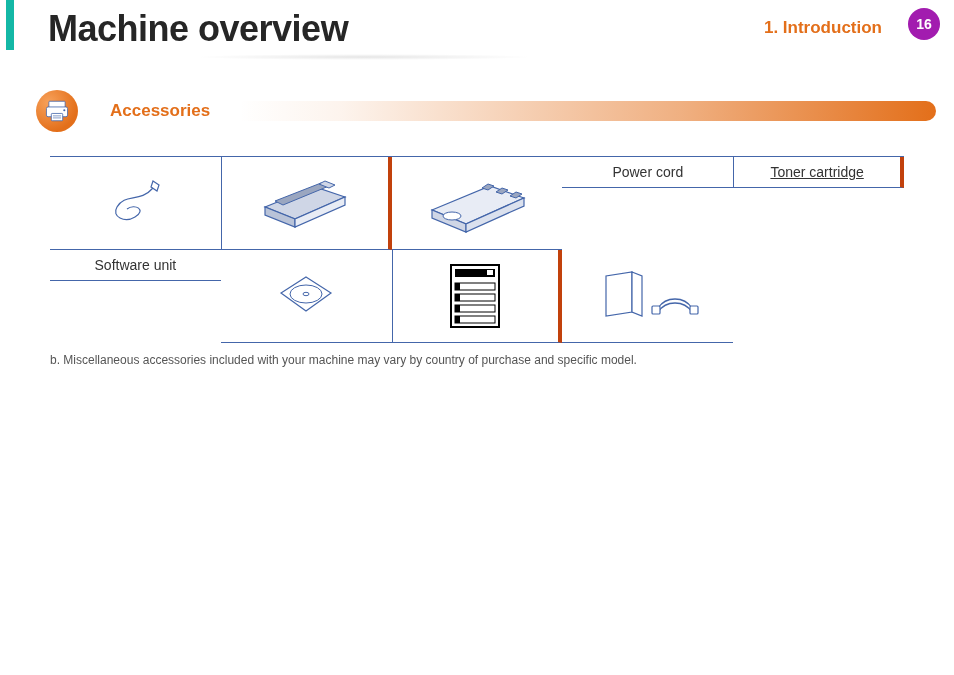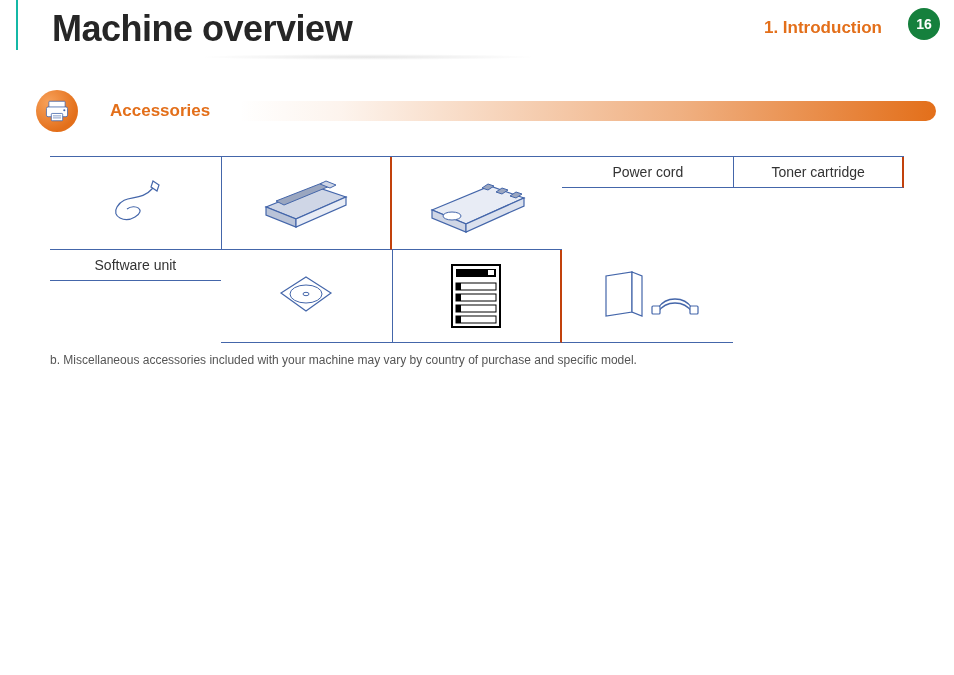--- a/index.html
+++ b/index.html
@@ -11,22 +11,22 @@
     font-family: "Segoe UI", "Helvetica Neue", Arial, sans-serif;
     color: #222;
     position: relative;
     overflow: hidden;
   }
 
   
   .header {
     position: relative;
     padding: 8px 8px 0 34px;
-    border-left: 2px solid #14b8a6;
-    margin-left: 16px;
+    border-left: 8px solid #14b8a6;
+    margin-left: 6px;
   }
   .page-title {
     font-size: 36px;
     font-weight: 700;
     color: #262626;
     margin: 0;
     letter-spacing: -0.5px;
   }
   .breadcrumb {
     position: absolute;
@@ -36,21 +36,21 @@
     font-weight: 700;
     color: #e36f1a;
   }
   .page-number-badge {
     position: absolute;
     top: 8px;
     right: 14px;
     width: 32px;
     height: 32px;
     border-radius: 50%;
-    background: #15803d;
+    background: #a21caf;
     color: #fff;
     font-size: 14px;
     font-weight: 700;
     display: flex;
     align-items: center;
     justify-content: center;
   }
   .title-shadow {
     position: absolute;
     top: 54px;
@@ -106,21 +106,21 @@
     text-align: right;
   }
   .cell {
     border-bottom: 1px solid #4466aa;
     display: flex;
     flex-direction: column;
     align-items: center;
     justify-content: flex-end;
     position: relative;
   }
-  .cell.mid { border-left: 1px solid #4466aa; border-right: 2px solid #c2410c; }
+  .cell.mid { border-left: 1px solid #4466aa; border-right: 4px solid #c2410c; text-decoration: underline; }
   .img-cell { height: 92px; justify-content: center; }
   .lbl-cell { height: 30px; font-size: 14px; color: #333; justify-content: center; }
   .img-cell svg { display:block; }
   sup { font-size: 10px; vertical-align: super; line-height:0; }
 
   
   .footnotes {
     margin: 8px 50px 0 50px;
     font-size: 12px;
     color: #555;

